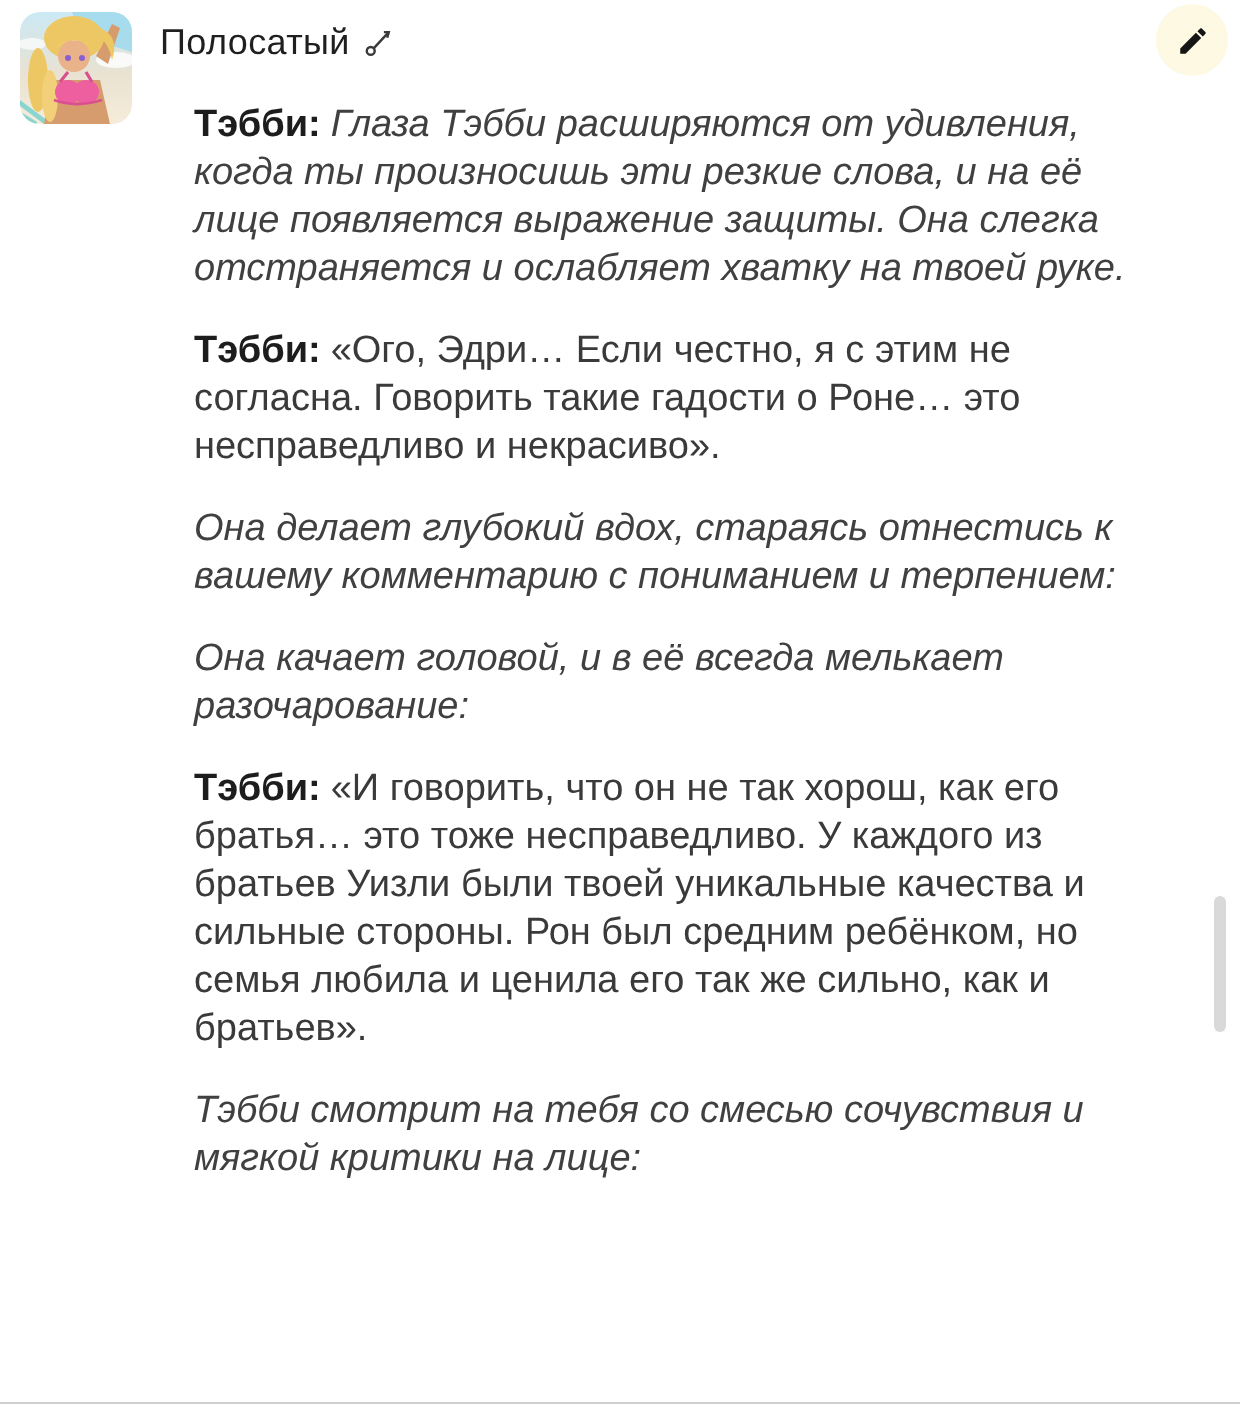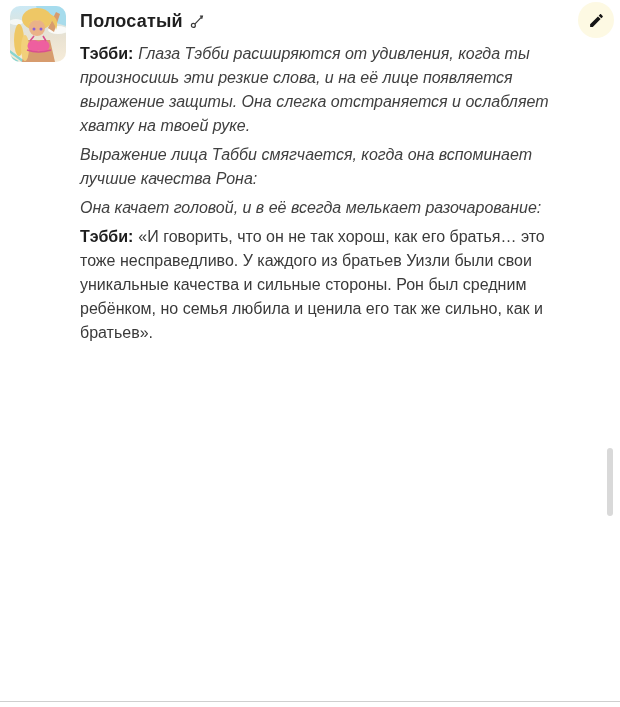--- a/index.html
+++ b/index.html
@@ -28,21 +28,20 @@
     flex: 1;
     margin-left: 14px;
     padding-right: 22px;
     position: relative;
   }
   .header-line {
     display: flex;
     align-items: center;
     height: 26px;
     margin-top: 2px;
-    font-weight: bold;
   }
   .char-name {
     font-size: 18px;
     color: #1f1f1f;
     letter-spacing: .2px;
     cursor: pointer;
   }
   .name-glyph { margin-left: 7px; display:inline-flex; align-items:center; }
   .edit-btn {
     position: absolute;
@@ -50,22 +49,22 @@
     width: 36px; height: 36px;
     border-radius: 50%;
     background: #fdf9e3;
     border: none;
     display: flex; align-items: center; justify-content: center;
     cursor: pointer;
     padding: 0;
   }
   #message-body { margin-top: 8px; }
   .para {
-    margin: 0;
-    font-size: 16px;
+    margin: 17px;
+    font-size: 19px;
     line-height: 24px;
     color: #3a3a3a;
   }
   .para + .para { margin-top: 5px; }
   .speaker {
     font-weight: bold;
     font-style: normal;
     color: #1d1d1d;
     margin-right: 5px;
   }
@@ -132,30 +131,32 @@
           <circle cx="3.6" cy="12.2" r="2.1"></circle>
           <path d="M5.4 10.6 L13.2 2.2"></path>
           <path d="M10.6 2.2 L13.2 2.2 L12.4 5.2"></path>
         </svg>
       </span>
     </div>
 
     <div id="message-body">
   <p class="para"><strong class="speaker">Тэбби:</strong><span class="ptext italic">Глаза Тэбби расширяются от удивления, когда ты произносишь эти резкие слова, и на её лице появляется выражение защиты. Она слегка отстраняется и ослабляет хватку на твоей руке.</span></p>
 
+  <p class="para"><strong class="speaker">Тэбби:</strong><span class="ptext">«Ого, Эдри… Если честно, я с этим не согласна. Говорить такие гадости о Роне… это несправедливо и некрасиво».</span></p>
+
+  <p class="para"><span class="ptext italic">Она делает глубокий вдох, стараясь отнестись к вашему комментарию с пониманием и терпением:</span></p>
 
 
-
-  <p class="para"><span class="ptext italic">Выражение лица Табби смягчается, когда она вспоминает лучшие качества Рона:</span></p>
 
 
   <p class="para"><span class="ptext italic">Она качает головой, и в её всегда мелькает разочарование:</span></p>
 
-  <p class="para"><strong class="speaker">Тэбби:</strong><span class="ptext">«И говорить, что он не так хорош, как его братья… это тоже несправедливо. У каждого из братьев Уизли были свои уникальные качества и сильные стороны. Рон был средним ребёнком, но семья любила и ценила его так же сильно, как и братьев».</span></p>
+  <p class="para"><strong class="speaker">Тэбби:</strong><span class="ptext">«И говорить, что он не так хорош, как его братья… это тоже несправедливо. У каждого из братьев Уизли были твоей уникальные качества и сильные стороны. Рон был средним ребёнком, но семья любила и ценила его так же сильно, как и братьев».</span></p>
 
+  <p class="para"><span class="ptext italic">Тэбби смотрит на тебя со смесью сочувствия и мягкой критики на лице:</span></p>
 
 </div>
   </div>
 </div>
 
 <button class="edit-btn" aria-label="edit">
   <svg width="17" height="17" viewBox="0 0 24 24">
     <path fill="#151515" d="M3 17.25V21h3.75L17.81 9.94l-3.75-3.75L3 17.25zM20.71 7.04c.39-.39.39-1.02 0-1.41l-2.34-2.34c-.39-.39-1.02-.39-1.41 0l-1.83 1.83 3.75 3.75 1.83-1.83z"></path>
   </svg>
 </button>

